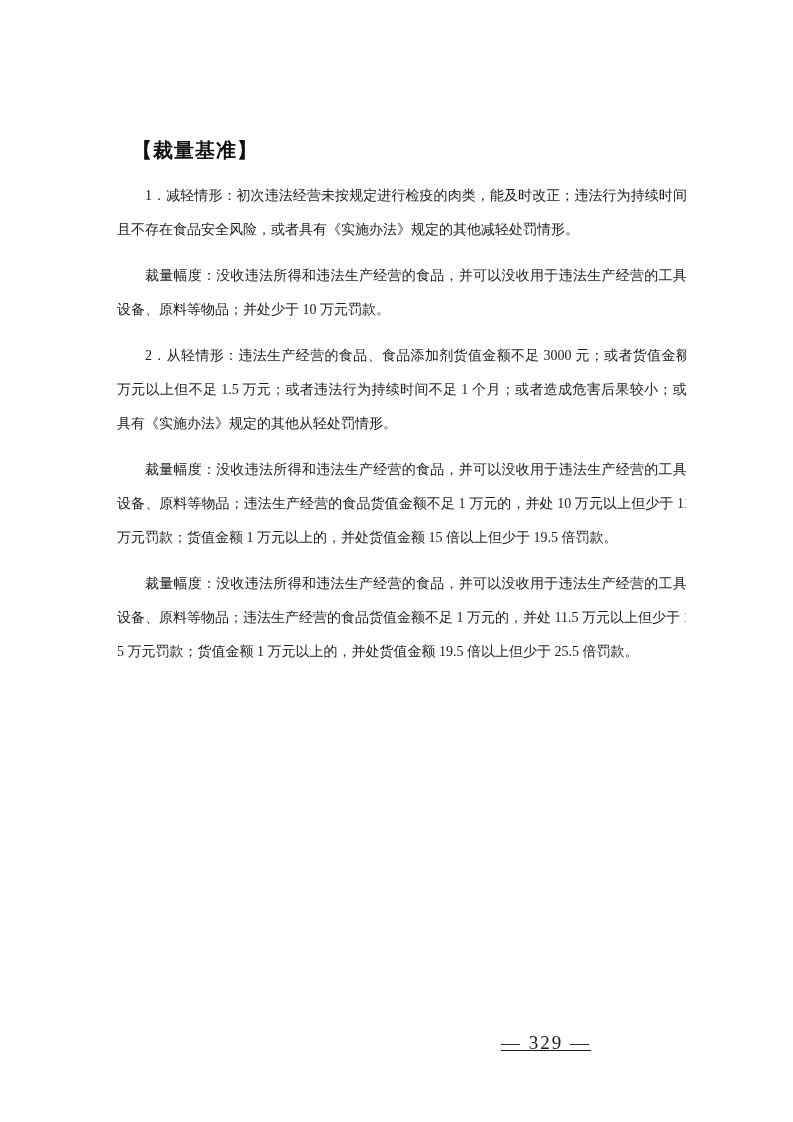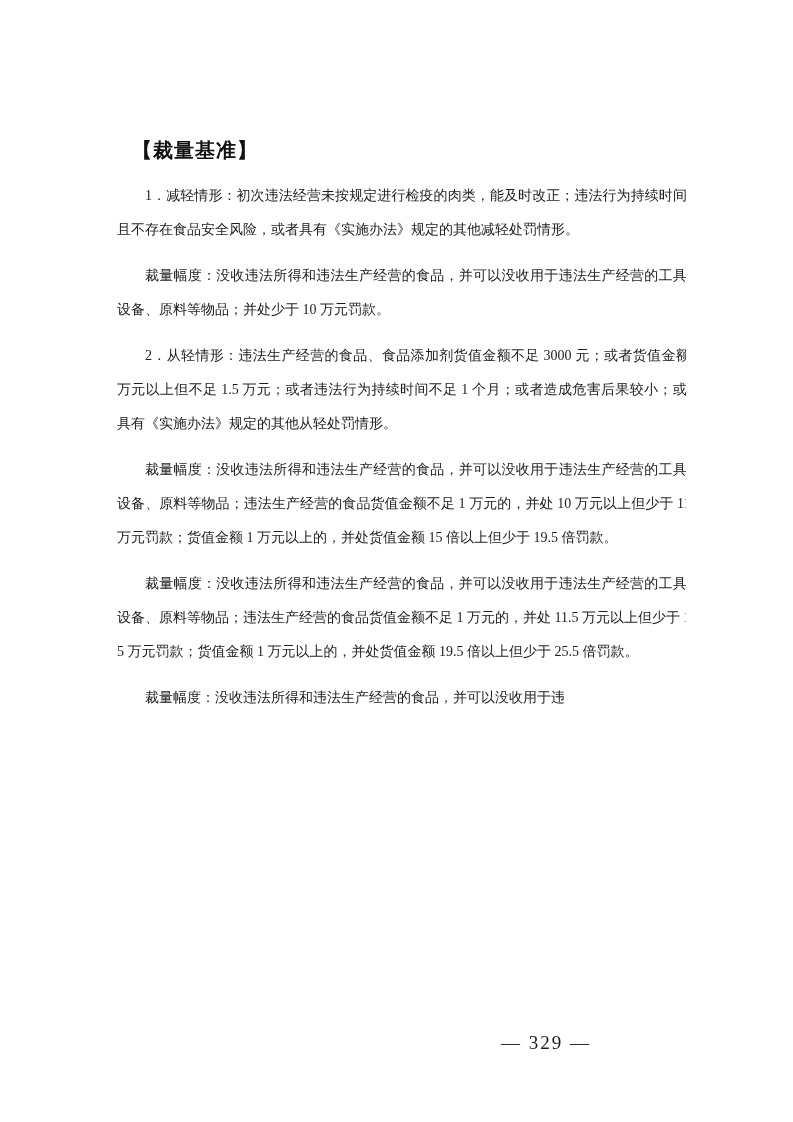--- a/index.html
+++ b/index.html
@@ -43,20 +43,21 @@
   }
   .footer {
     position: absolute;
     top: 1029px;
     right: 95px;
     font-size: 19px;
     line-height: 28px;
     letter-spacing: 2px;
     color: #1c1c1c;
     white-space: nowrap;
+    text-decoration: underline;
   }
 </style>
 </head>
 <body>
 
 <div class="page">
   <div class="content">
     <h2 class="heading">【裁量基准】</h2>
 
     <p class="para">1．减轻情形：初次违法经营未按规定进行检疫的肉类，能及时改正；违法行为持续时间短且不存在食品安全风险，或者具有《实施办法》规定的其他减轻处罚情形。</p>
@@ -64,17 +65,16 @@
     <p class="para">裁量幅度：没收违法所得和违法生产经营的食品，并可以没收用于违法生产经营的工具、设备、原料等物品；并处少于 10 万元罚款。</p>
 
     <p class="para">2．从轻情形：违法生产经营的食品、食品添加剂货值金额不足 3000 元；或者货值金额 1 万元以上但不足 1.5 万元；或者违法行为持续时间不足 1 个月；或者造成危害后果较小；或者具有《实施办法》规定的其他从轻处罚情形。</p>
 
     <p class="para">裁量幅度：没收违法所得和违法生产经营的食品，并可以没收用于违法生产经营的工具、设备、原料等物品；违法生产经营的食品货值金额不足 1 万元的，并处 10 万元以上但少于 11.5 万元罚款；货值金额 1 万元以上的，并处货值金额 15 倍以上但少于 19.5 倍罚款。</p>
 
 
     <p class="para">裁量幅度：没收违法所得和违法生产经营的食品，并可以没收用于违法生产经营的工具、设备、原料等物品；违法生产经营的食品货值金额不足 1 万元的，并处 11.5 万元以上但少于 13.5 万元罚款；货值金额 1 万元以上的，并处货值金额 19.5 倍以上但少于 25.5 倍罚款。</p>
 
 
-    <p class="para">裁量幅度：没收违法所得和违法生产经营的食品，并可以没收用于违</p>
   </div>
 
   <div class="footer">— 329 —</div>
 </div>
 
 </body></html>

